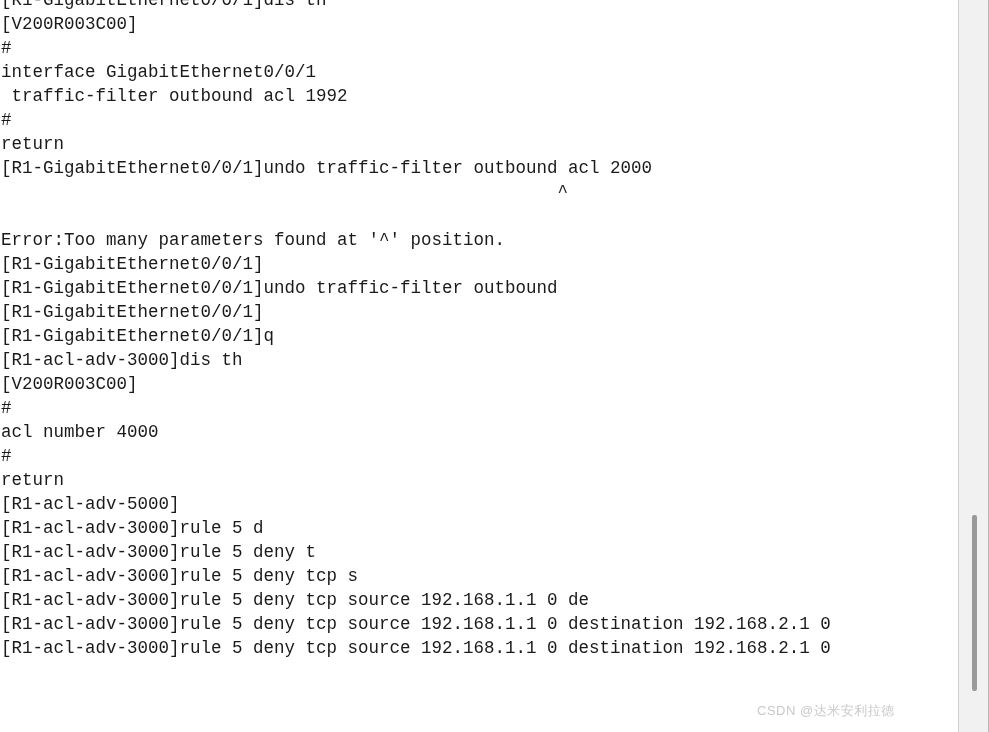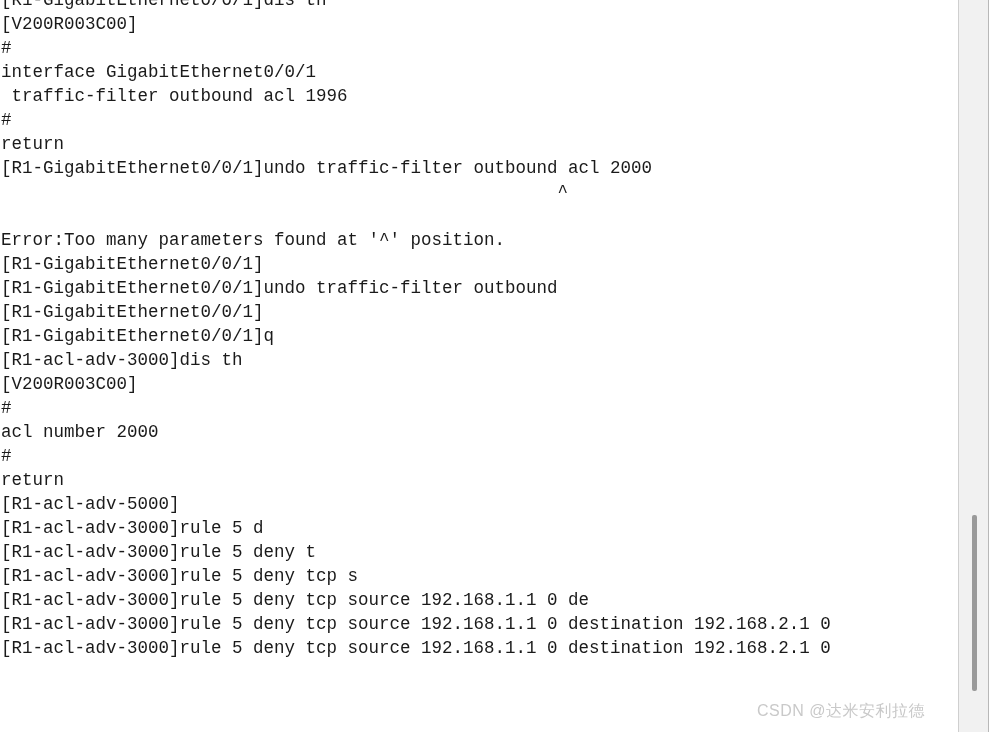--- a/index.html
+++ b/index.html
@@ -95,54 +95,54 @@
     height: 732px;
     background: #b8b8b8;
   }
 
   
   #watermark {
     position: absolute;
     left: 757px;
     top: 700px;
     font-family: "Liberation Sans", "DejaVu Sans", sans-serif;
-    font-size: 16px;
+    font-size: 13px;
     line-height: 22px;
     color: #c9c9c9;
     white-space: pre;
     letter-spacing: 0.5px;
     pointer-events: none;
   }
 </style>
 </head>
 <body>
 
 <div id="console-window">
 
   <div id="terminal-output" style="background: rgb(255, 255, 255);">
     <div id="line-stack">
         <div class="term-line">[R1-GigabitEthernet0/0/1]dis th</div>
         <div class="term-line">[V200R003C00]</div>
         <div class="term-line">#</div>
         <div class="term-line">interface GigabitEthernet0/0/1</div>
-        <div class="term-line"> traffic-filter outbound acl 1996</div>
+        <div class="term-line"> traffic-filter outbound acl 1992</div>
         <div class="term-line">#</div>
         <div class="term-line">return</div>
         <div class="term-line">[R1-GigabitEthernet0/0/1]undo traffic-filter outbound acl 2000</div>
         <div class="term-line">                                                     ^</div>
         <div class="term-line blank">&nbsp;</div>
         <div class="term-line">Error:Too many parameters found at '^' position.</div>
         <div class="term-line">[R1-GigabitEthernet0/0/1]</div>
         <div class="term-line">[R1-GigabitEthernet0/0/1]undo traffic-filter outbound</div>
         <div class="term-line">[R1-GigabitEthernet0/0/1]</div>
         <div class="term-line">[R1-GigabitEthernet0/0/1]q</div>
         <div class="term-line">[R1-acl-adv-3000]dis th</div>
         <div class="term-line">[V200R003C00]</div>
         <div class="term-line">#</div>
-        <div class="term-line">acl number 2000</div>
+        <div class="term-line">acl number 4000</div>
         <div class="term-line">#</div>
         <div class="term-line">return</div>
         <div class="term-line">[R1-acl-adv-5000]</div>
         <div class="term-line">[R1-acl-adv-3000]rule 5 d</div>
         <div class="term-line">[R1-acl-adv-3000]rule 5 deny t</div>
         <div class="term-line">[R1-acl-adv-3000]rule 5 deny tcp s</div>
         <div class="term-line">[R1-acl-adv-3000]rule 5 deny tcp source 192.168.1.1 0 de</div>
         <div class="term-line">[R1-acl-adv-3000]rule 5 deny tcp source 192.168.1.1 0 destination 192.168.2.1 0</div>
         <div class="term-line">[R1-acl-adv-3000]rule 5 deny tcp source 192.168.1.1 0 destination 192.168.2.1 0</div>
       </div>

